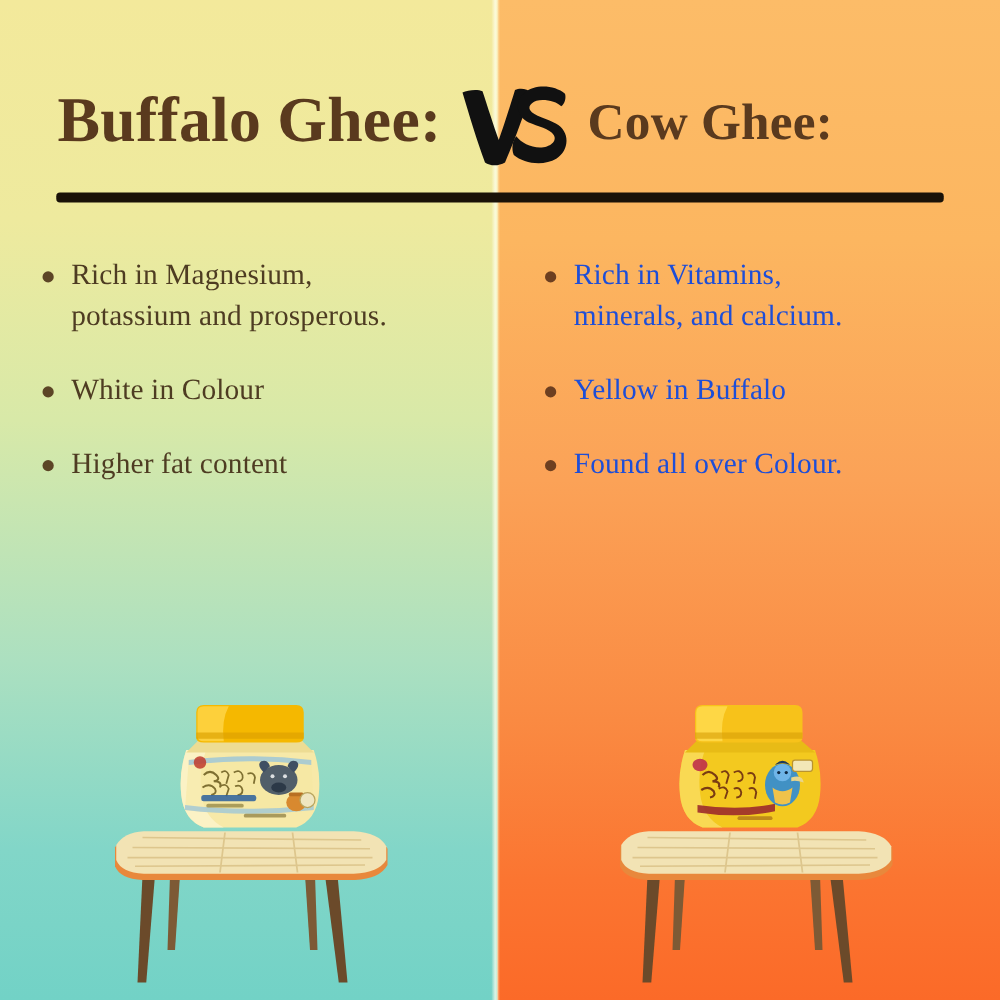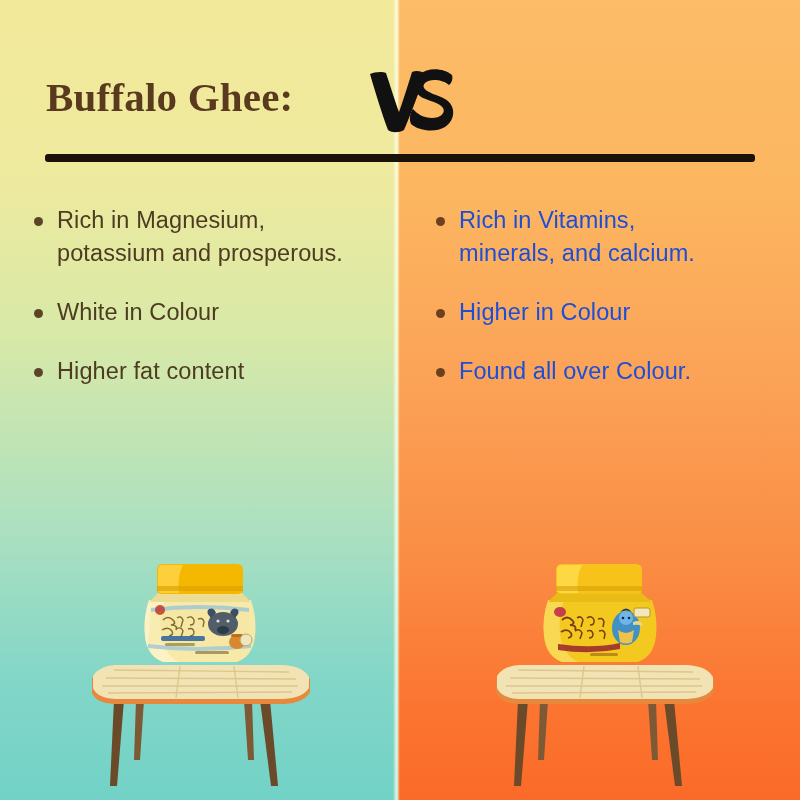--- a/index.html
+++ b/index.html
@@ -24,21 +24,21 @@
   .bg-seam{
     position:absolute;left:393px;top:0;width:7px;height:800px;
     background:linear-gradient(90deg,rgba(255,255,255,0) 0%,rgba(255,255,240,.75) 45%,rgba(255,255,225,.55) 70%,rgba(255,255,255,0) 100%);
   }
 
   
   .head-row{position:absolute;left:0;top:68px;width:800px;height:70px;}
   .h-left{
     position:absolute;left:46px;top:0;width:310px;
     font-family:"Liberation Serif", serif;
-    font-size:41px;font-weight:700;color:#5a3a1e;
+    font-size:51px;font-weight:700;color:#5a3a1e;
     letter-spacing:.2px;white-space:nowrap;line-height:58px;
   }
   .h-right{
     position:absolute;left:470px;top:0;width:300px;
     font-family:"Liberation Serif", serif;
     font-size:41px;font-weight:700;color:#5a3a1e;
     letter-spacing:.2px;white-space:nowrap;line-height:58px;
   }
   .vs{
     position:absolute;left:364px;top:-8px;width:96px;height:80px;
@@ -53,21 +53,21 @@
   .col-left{left:34px;width:352px;}
   .col-right{left:436px;width:340px;}
   .bullet{
     display:flex;align-items:flex-start;margin-bottom:26px;
   }
   .dot{
     flex:0 0 auto;width:9px;height:9px;border-radius:50%;
     background:#5c4526;margin:13px 14px 0 0;
   }
   .btxt{
-    font-family:Liberation Sans, sans-serif;
+    font-family:Liberation Serif, serif;
     font-size:23.5px;line-height:33px;color:#4e3c22;
     letter-spacing:.1px;white-space:pre-line;
   }
   .col-right .dot{background:#6d3f20;}
   .col-right .btxt{color:#1d4ed8;}
 
   
   .bench{position:absolute;width:232px;height:146px;}
   .bench-left{left:84px;top:656px;}
   .bench-right{left:488px;top:656px;}
@@ -97,20 +97,21 @@
                    C55 32 47 54 40 70 C35 73 28 73 24 70 C18 54 11 31 6 14 Z"></path>
 
           <path d="M88 15 C80 8 64 7 56 14 C47 21 49 33 59 38 C66 41 76 43 79 48
                    C82 53 76 58 68 58 C60 58 53 54 49 49 C46 52 45 59 47 64
                    C55 71 71 73 81 67 C92 60 92 45 81 39 C74 35 63 33 60 28
                    C58 24 63 20 70 20 C76 20 82 22 85 25 C88 23 89 18 88 15 Z"></path>
         </g>
       </svg>
     </div>
 
+    <div class="h-right">Cow Ghee:</div>
   </div>
 
   <div class="divider"></div>
 
   <div class="col col-left">
     <div class="bullet">
       <span class="dot"></span>
       <span class="btxt">Rich in Magnesium,
 potassium and prosperous.</span>
     </div>
@@ -125,21 +126,21 @@
   </div>
 
   <div class="col col-right">
     <div class="bullet">
       <span class="dot"></span>
       <span class="btxt">Rich in Vitamins,
 minerals, and calcium.</span>
     </div>
     <div class="bullet">
       <span class="dot"></span>
-      <span class="btxt">Higher in Colour</span>
+      <span class="btxt">Yellow in Buffalo</span>
     </div>
     <div class="bullet">
       <span class="dot"></span>
       <span class="btxt">Found all over Colour.</span>
     </div>
   </div>
 
   <div class="bench bench-left">
     <svg viewBox="0 0 232 146" width="232" height="146" aria-hidden="true">
       <g>

